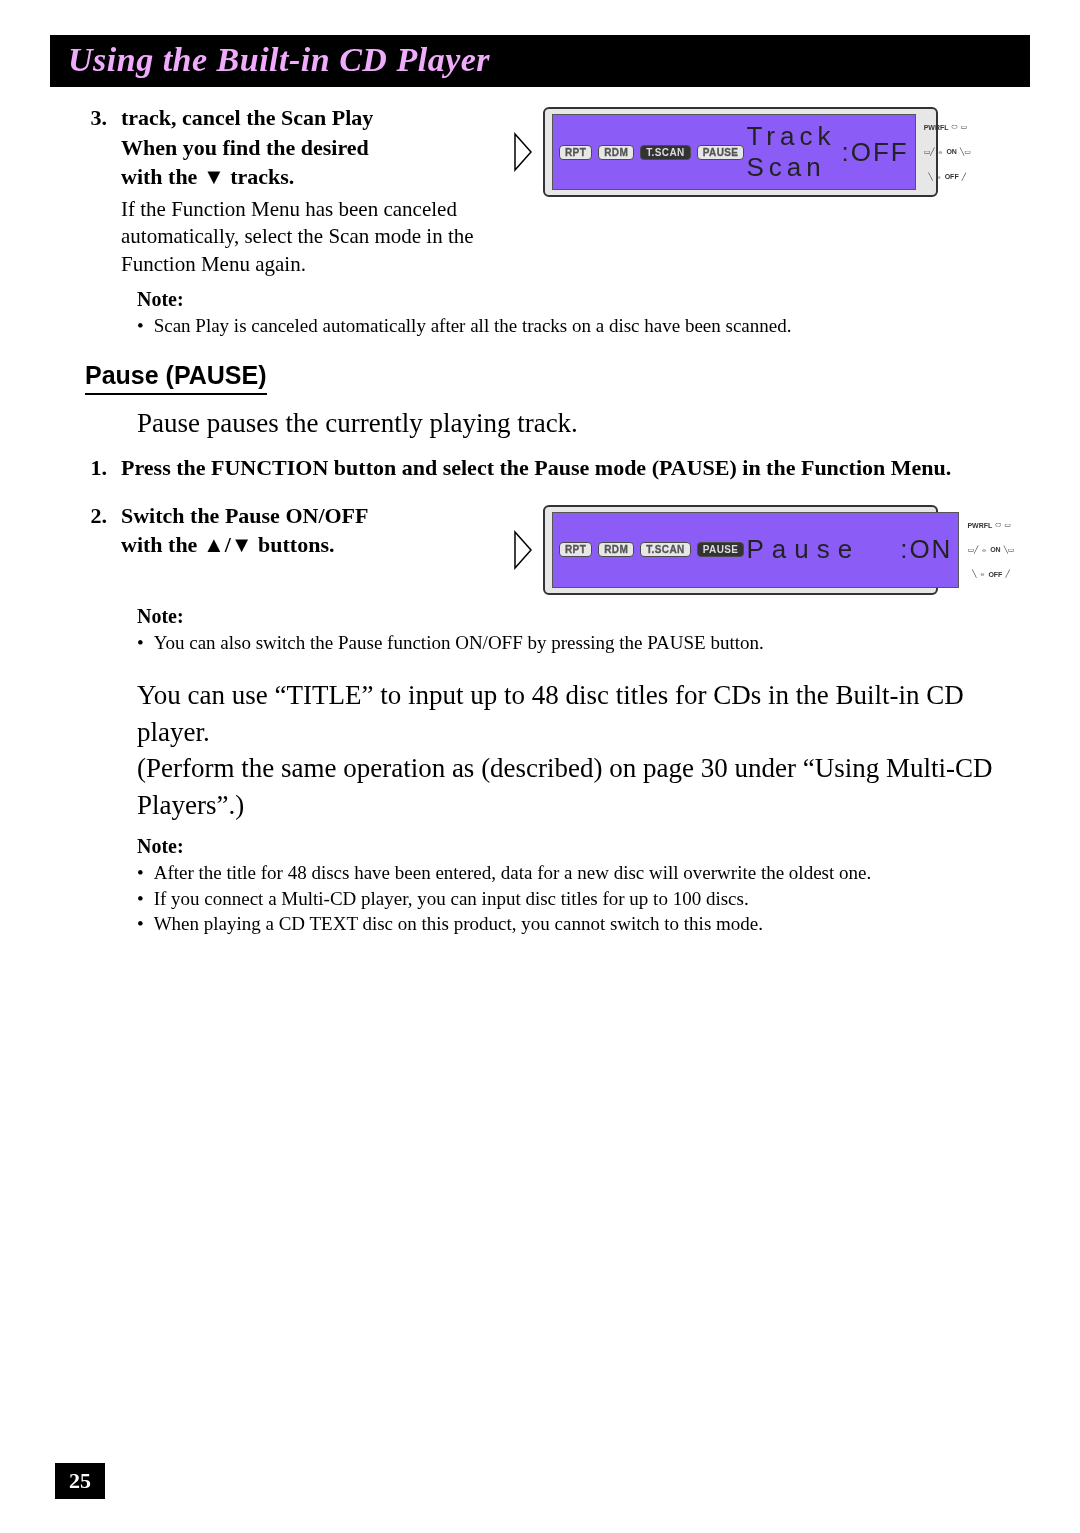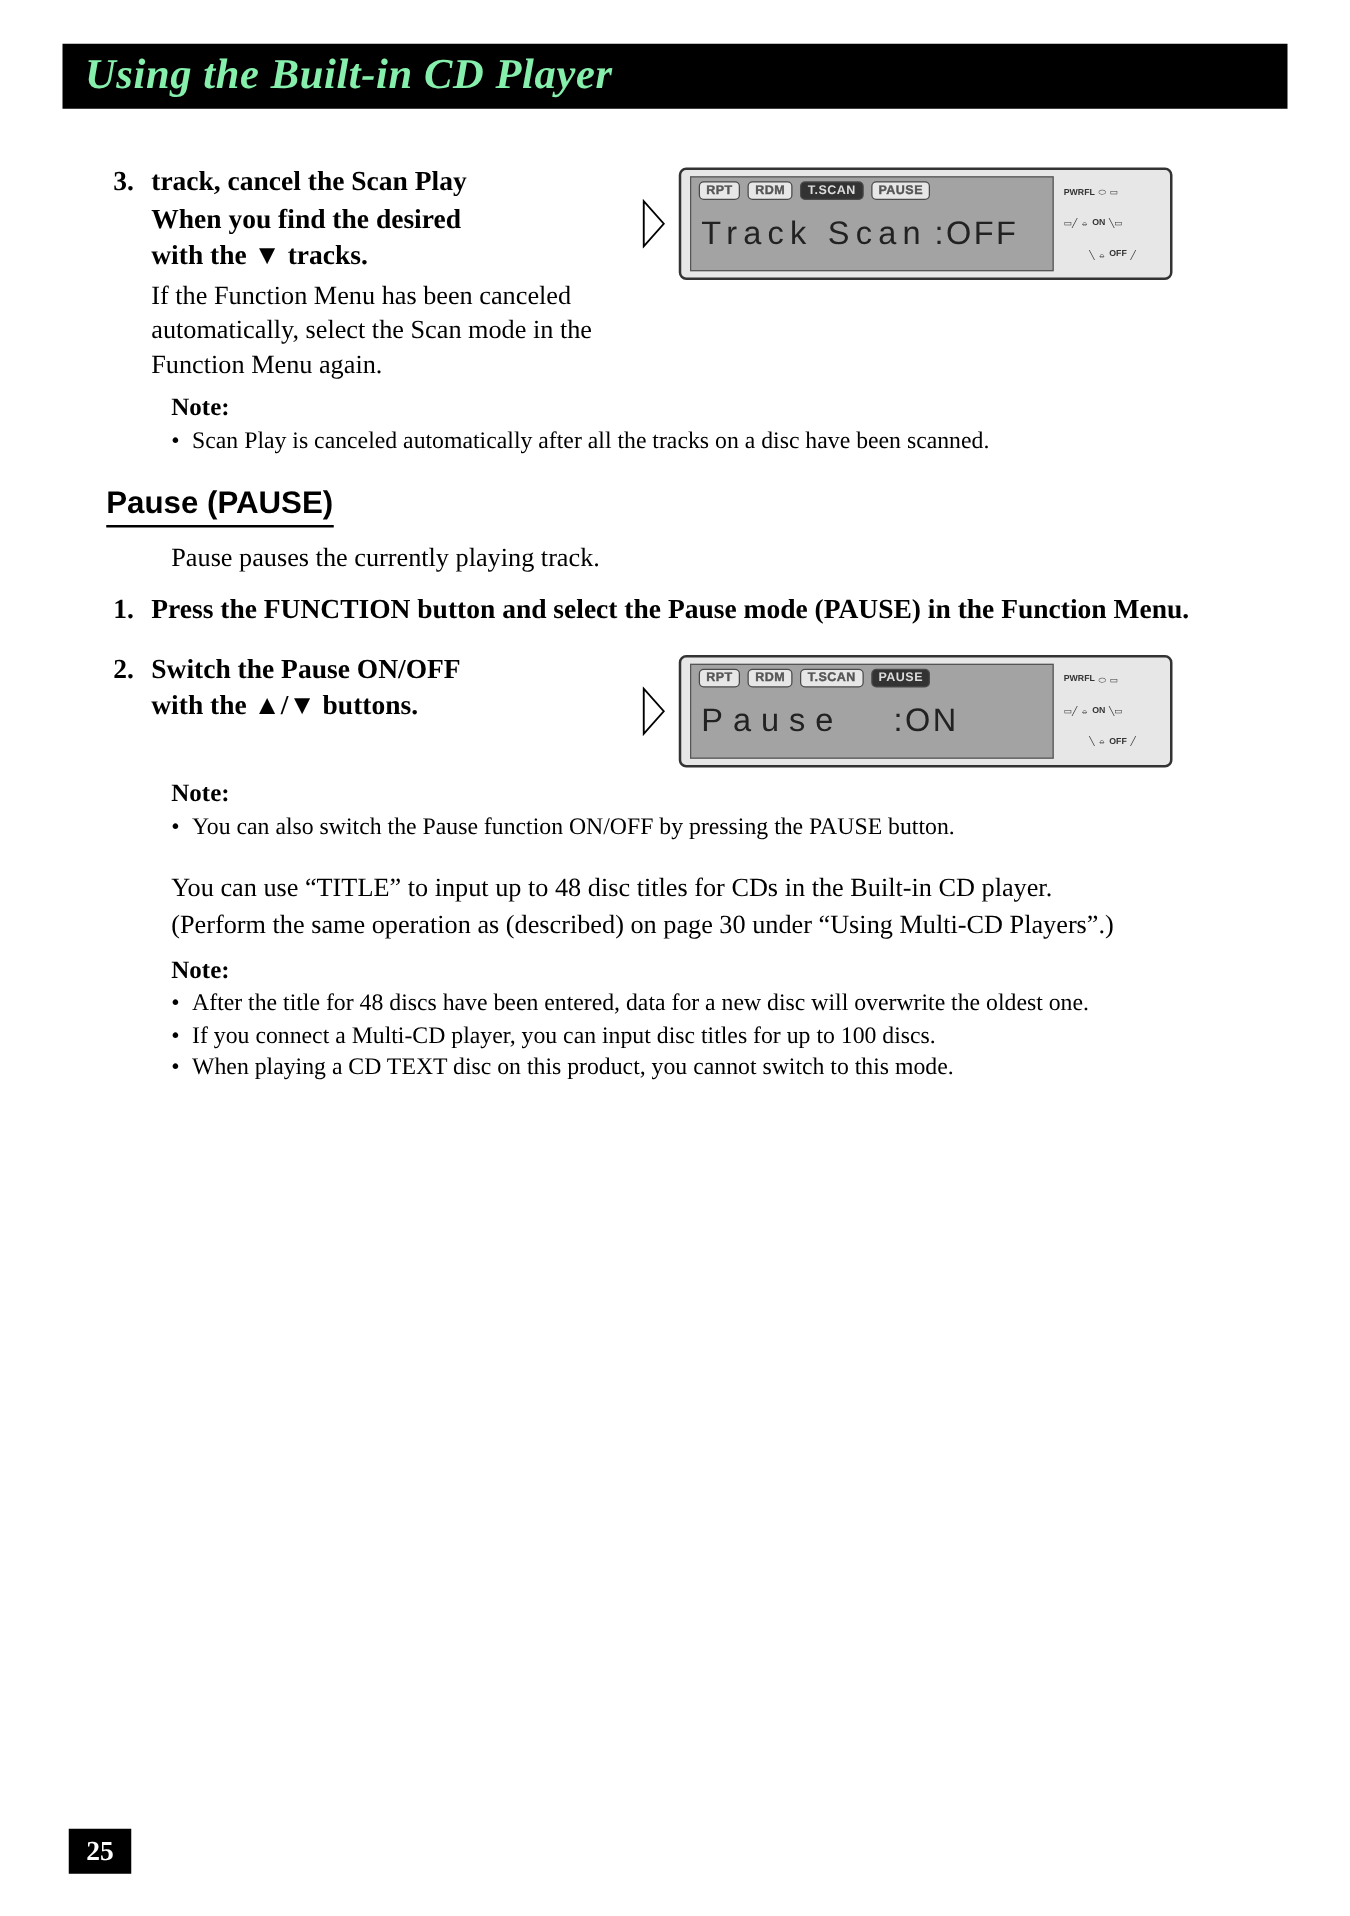--- a/index.html
+++ b/index.html
@@ -7,23 +7,23 @@
     width: 1080px;
     height: 1533px;
     background: #fff;
     font-family: "Times New Roman", Times, serif;
     color: #000;
     position: relative;
     padding: 35px 55px 40px 55px;
   }
   .header-band {
     background: #000;
-    color: #86efac;
+    color: #f0abfc;
     padding: 6px 18px 8px 18px;
-    margin-bottom: 43px;
+    margin-bottom: 16px;
     margin-left: -5px;
     margin-right: -5px;
   }
   .header-title {
     font-style: italic;
     font-weight: bold;
     font-size: 34px;
     letter-spacing: 0.5px;
   }
   .content {
@@ -67,21 +67,21 @@
   .section-heading {
     font-family: Arial, Helvetica, sans-serif;
     font-weight: bold;
     font-size: 25px;
     display: inline-block;
     border-bottom: 2px solid #000;
     padding-bottom: 3px;
     margin-bottom: 10px;
   }
   .section-desc {
-    font-size: 21px;
+    font-size: 27px;
     margin-left: 52px;
     margin-bottom: 12px;
     line-height: 1.35;
   }
   
   .lcd-wrap {
     display: flex;
     align-items: center;
     gap: 10px;
     flex-shrink: 0;
@@ -94,23 +94,23 @@
     border: 2px solid #333;
     border-radius: 6px;
     background: #e7e7e7;
     display: flex;
     padding: 5px 7px;
     gap: 8px;
   }
   .lcd-main {
     flex: 1;
     border: 1.5px solid #555;
-    background: #a3a3a3;
-    display: flex;
-    flex-direction: column;
+    background: #8b5cf6;
+    display: flex;
+    flex-direction: row;
     padding: 3px 6px;
   }
   .lcd-indicators {
     display: flex;
     gap: 6px;
     align-items: center;
   }
   .lcd-ind {
     border: 1.5px solid #4a4a4a;
     border-radius: 4px;

